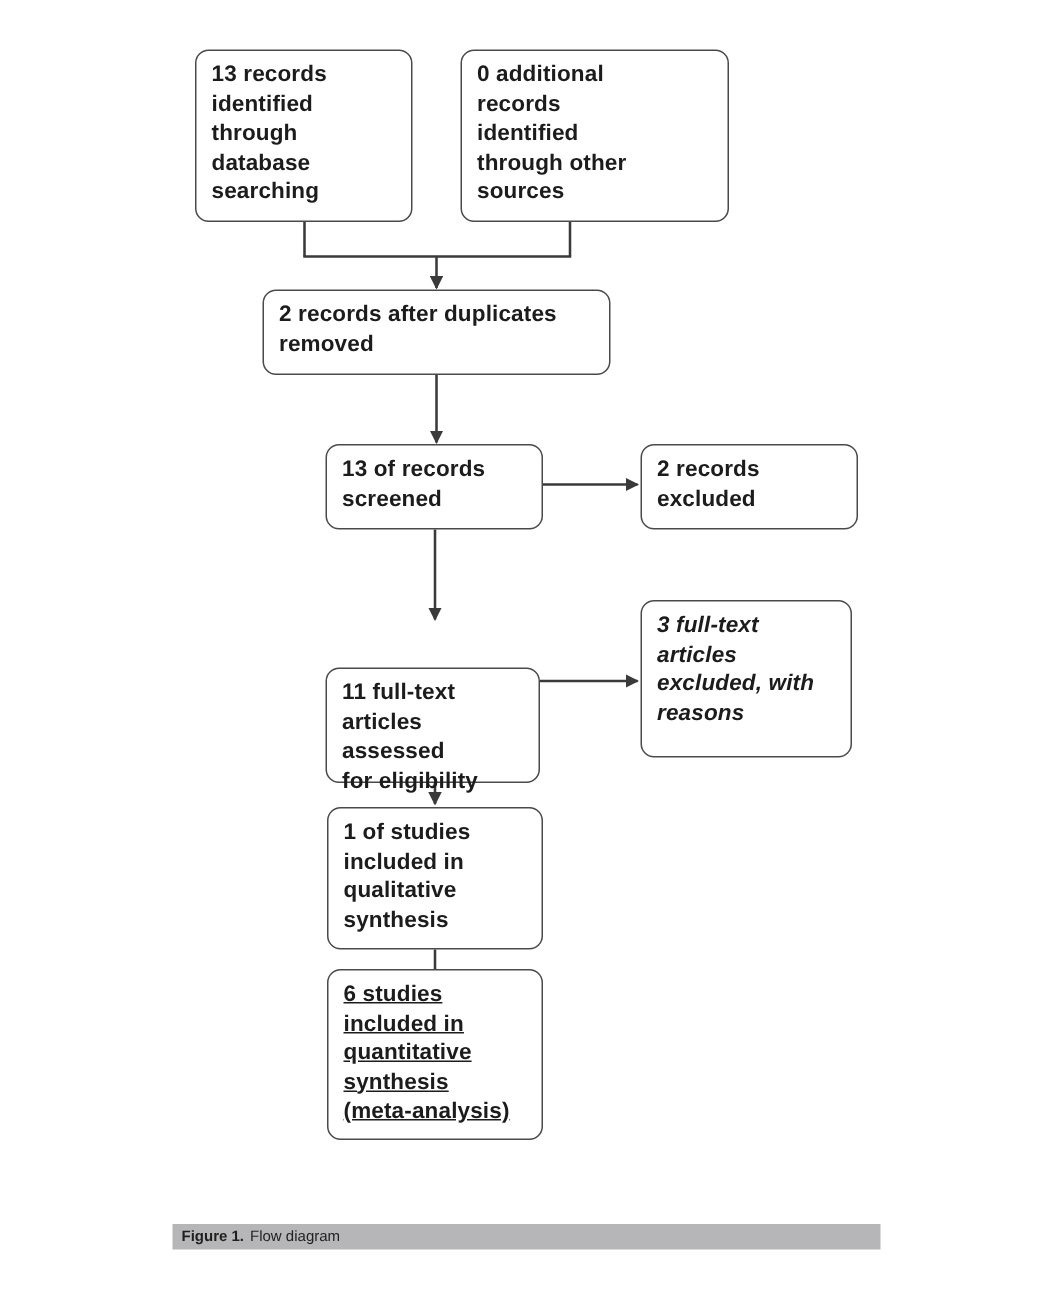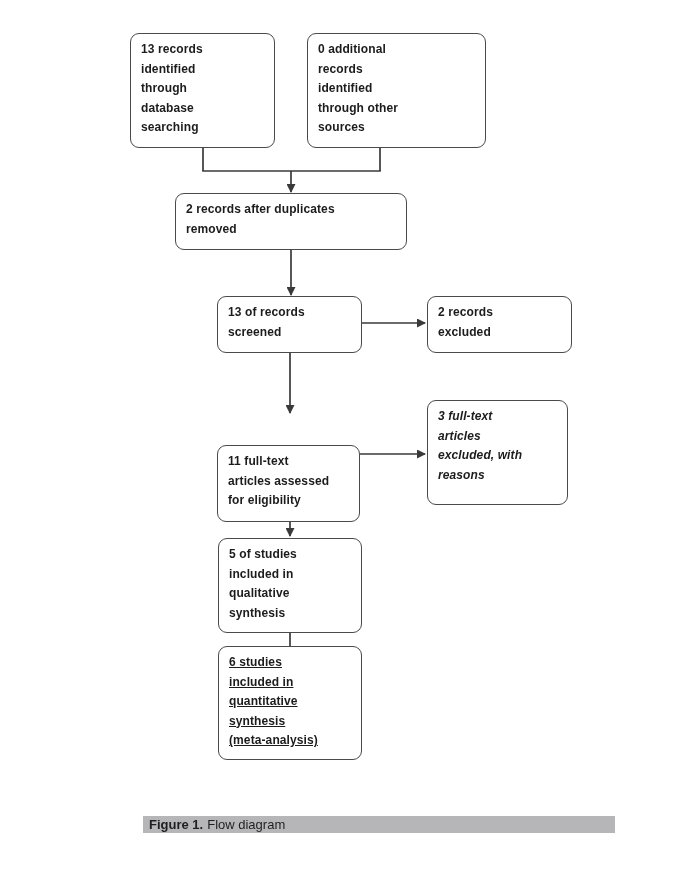--- a/index.html
+++ b/index.html
@@ -34,48 +34,47 @@
   .connector-layer .arrowhead-shape{
     fill:var(--connector);
   }
   .box{
     position:absolute;
     box-sizing:border-box;
     background:var(--box-fill);
     border:1.6px solid var(--box-border);
     border-radius:9px;
     padding:6px 10px;
-    font-size:12px;
+    font-size:15px;
     line-height:19.5px;
     font-weight:700;
     color:var(--text);
     white-space:pre-line;
     letter-spacing:0.1px;
   }
   .box-identified-database { left:130px; top:33px;  width:145px; height:115px; }
   .box-identified-other    { left:307px; top:33px;  width:179px; height:115px; }
   .box-after-duplicates    { left:175px; top:193px; width:232px; height:57px;  }
   .box-screened            { left:217px; top:296px; width:145px; height:57px;  }
   .box-records-excluded    { left:427px; top:296px; width:145px; height:57px;  }
   .box-fulltext-assessed   { left:217px; top:415px; width:143px; height:77px;margin-top:30px;  }
   .box-fulltext-excluded   { left:427px; top:400px; width:141px; height:105px;font-style:italic;  }
   .box-qualitative         { left:218px; top:538px; width:144px; height:95px;  }
   .box-quantitative        { left:218px; top:646px; width:144px; height:114px;text-decoration:underline; }
   .caption-bar{
     position:absolute;
     left:115px; top:816px;
     width:472px; height:17px;
     background:var(--caption-bar);
-    font-size:13px;
+    font-size:10px;
     line-height:17px;
     color:var(--caption-text);
     padding-left:6px;
     box-sizing:border-box;
     white-space:nowrap;
-    margin-left:28px;
   }
   .caption-label{ font-weight:700; margin-right:4px; }
   .caption-text{ font-weight:400; }
 </style>
 </head>
 <body>
 
 <div class="page">
 
   <svg class="connector-layer" viewBox="0 0 700 871" xmlns="http://www.w3.org/2000/svg">
@@ -119,21 +118,21 @@
 
   <div class="box box-fulltext-assessed">11 full-text
 articles assessed
 for eligibility</div>
 
   <div class="box box-fulltext-excluded">3 full-text
 articles
 excluded, with
 reasons</div>
 
-  <div class="box box-qualitative">5 of studies
+  <div class="box box-qualitative">1 of studies
 included in
 qualitative
 synthesis</div>
 
   <div class="box box-quantitative">6 studies
 included in
 quantitative
 synthesis
 (meta-analysis)</div>
 

